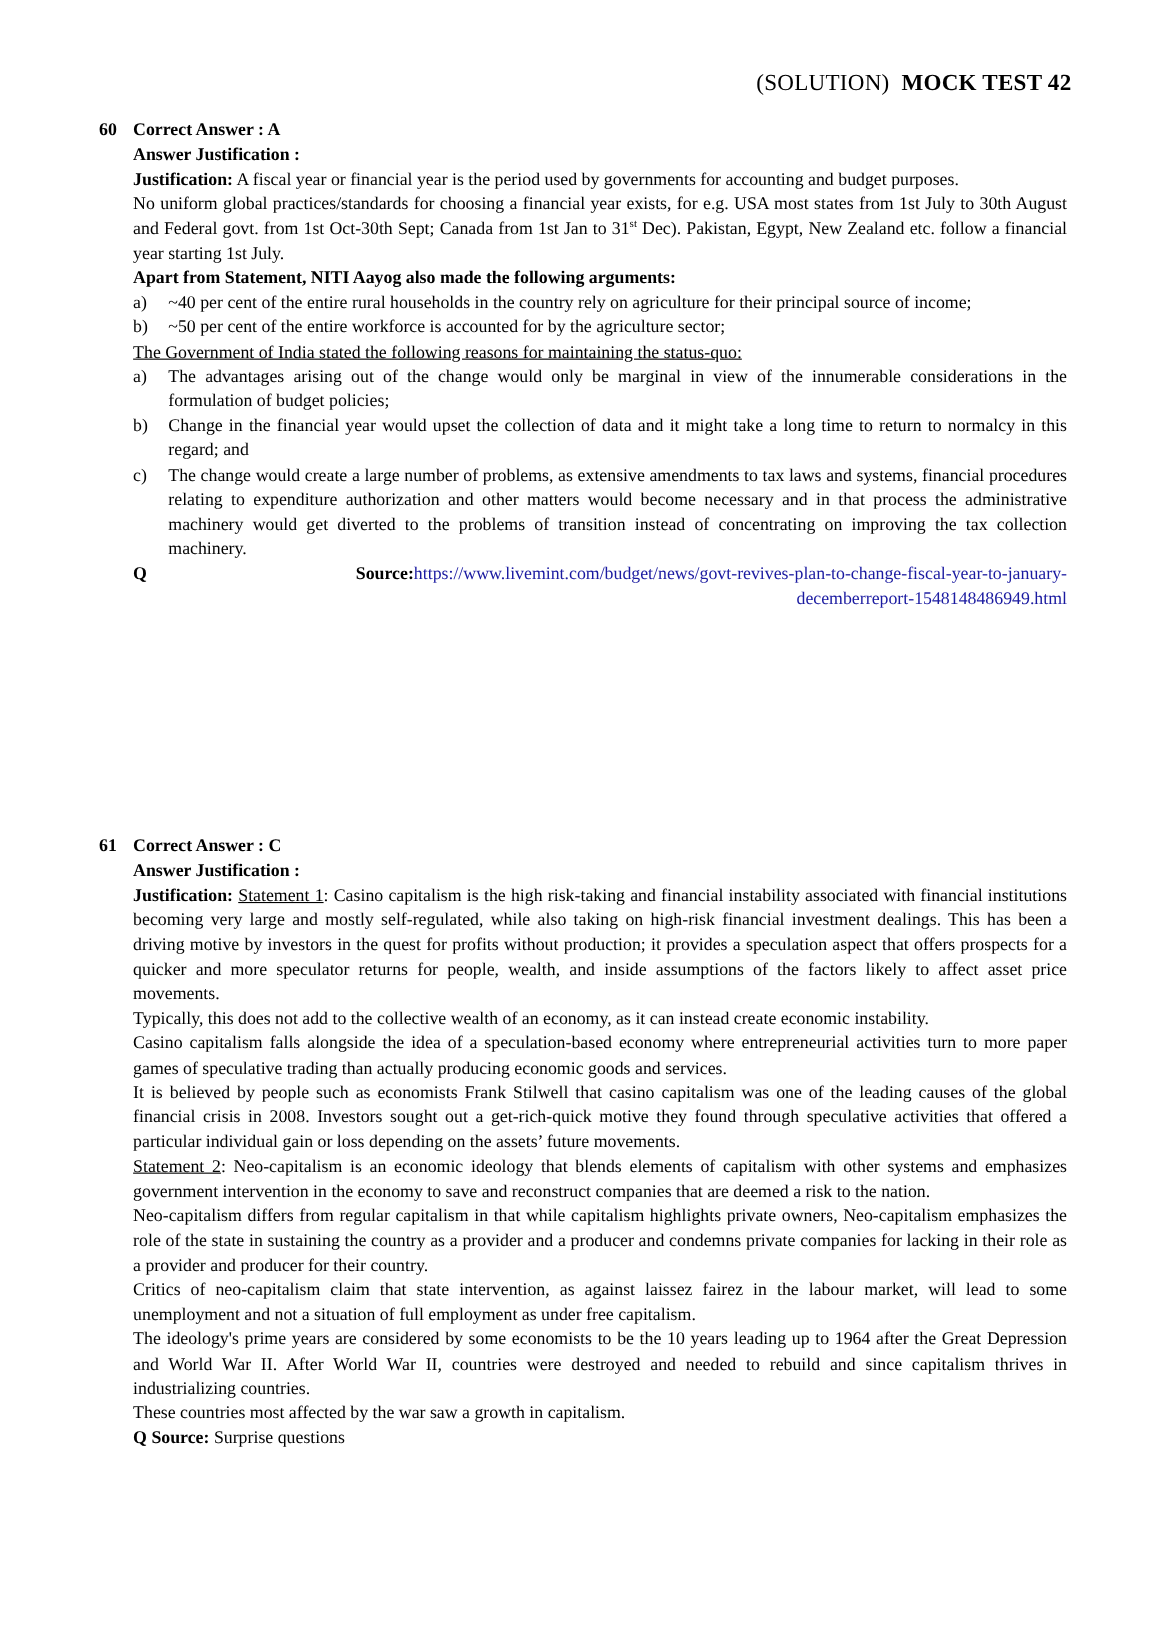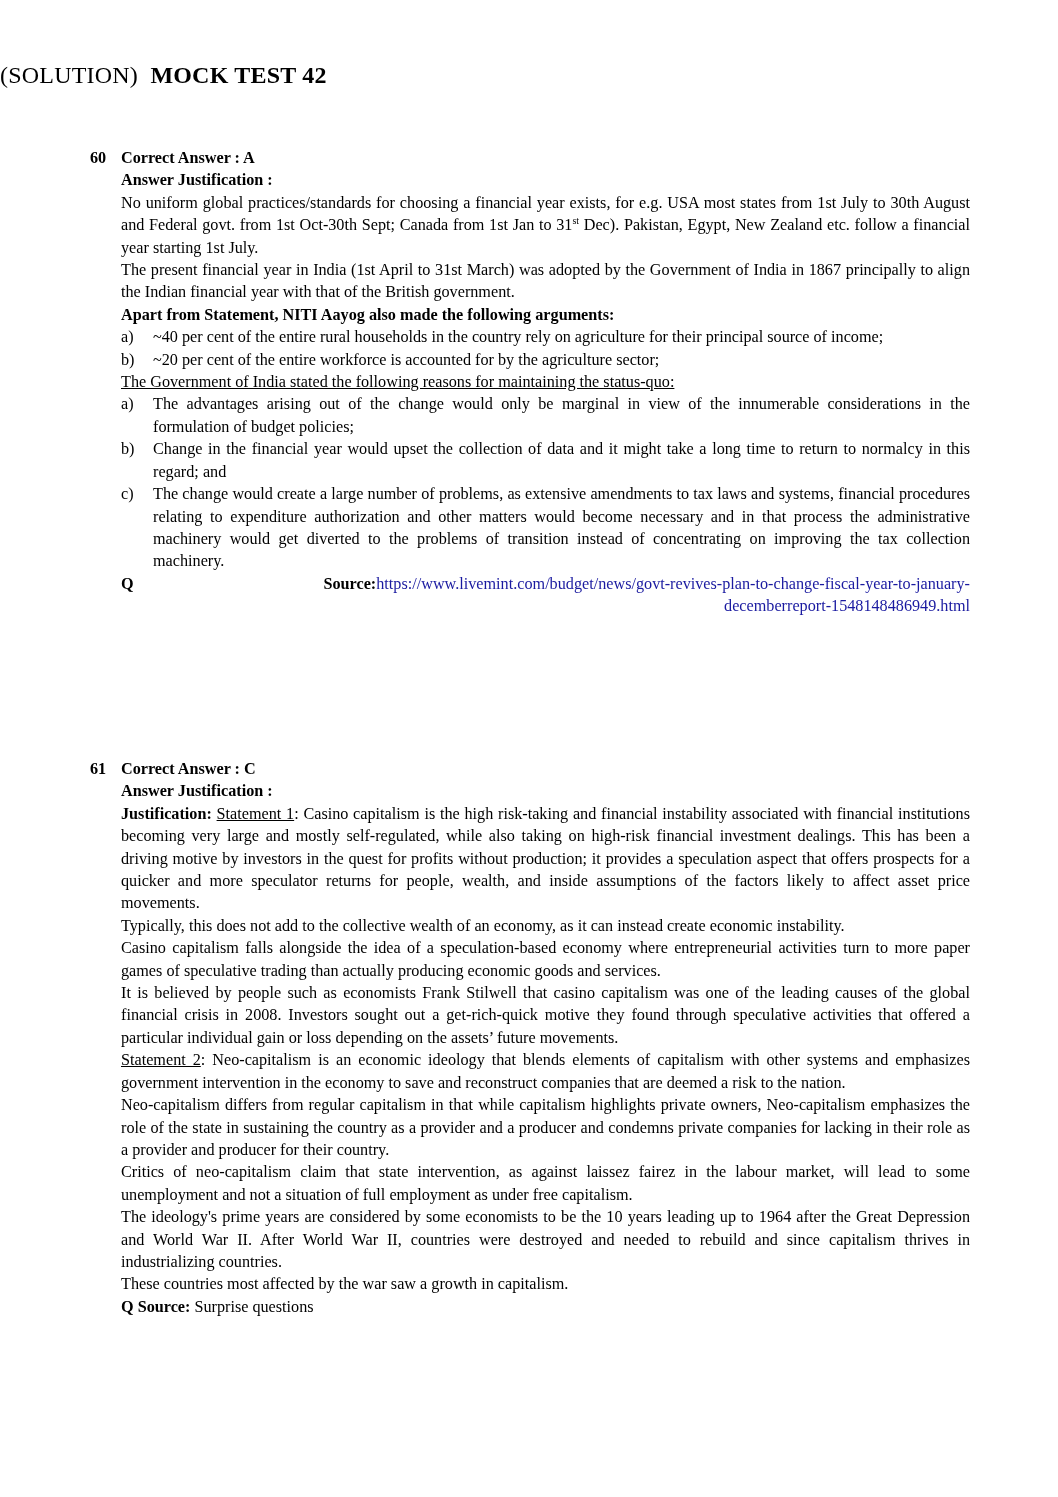--- a/index.html
+++ b/index.html
@@ -2,22 +2,22 @@
 <html><head>
 <meta charset="utf-8">
 <style>
   html, body { margin: 0; padding: 0; background: #ffffff; }
   body {
     width: 1058px; height: 1497px; position: relative; overflow: hidden;
     font-family: "Liberation Serif", "DejaVu Serif", serif;
     color: #000; font-size: 16.2px; line-height: 22.4px;
   }
   .title {
-    position: absolute; top: 64px; left: 0; width: 974px; text-align: left;
-    font-size: 24px; font-weight: bold; letter-spacing: 0.2px;
+    position: absolute; top: 64px; left: 0; width: 974px; text-align: right;
+    font-size: 21px; font-weight: bold; letter-spacing: 0.2px;
   }
   .title .sol { font-weight: normal; }
   .q { position: absolute; left: 90px; width: 880px; }
   .qnum { position: absolute; left: 0; top: 0; font-weight: bold; width: 30px; }
   .qbody { margin-left: 31px; font-family: Liberation Serif, serif; }
   .b { font-weight: bold; }
   .u { text-decoration: underline; }
   p { margin: 0; text-align: justify; }
   .li { display: flex; }
   .li .mk { width: 32px; flex: 0 0 32px; }
@@ -27,35 +27,35 @@
   .srcrow .qq { width: 101px; font-weight: bold; }
   sup { font-size: 10px; line-height: 0; }
 </style>
 </head>
 <body>
 
 <div class="title">
   <span class="sol">(SOLUTION)</span>&nbsp;&nbsp;<span>MOCK TEST 42</span>
 </div>
 
-<div class="q" style="top:107px;margin-top:40px;">
+<div class="q" style="top:107px;">
   <div class="qnum">60</div>
   <div class="qbody">
     <p class="b">Correct Answer : A</p>
     <p class="b">Answer Justification :</p>
+    <p><span class="b">Justification:</span><span> A fiscal year or financial year is the period used by governments for accounting and budget purposes.</span></p>
     <p><span>No uniform global practices/standards for choosing a financial year exists, for e.g. USA most states from 1st July to 30th August and Federal govt. from 1st Oct-30th Sept; Canada from 1st Jan to 31</span><sup>st</sup><span> Dec). Pakistan, Egypt, New Zealand etc. follow a financial year starting 1st July.</span></p>
-    <p>The present financial year in India (1st April to 31st March) was adopted by the Government of India in 1867 principally to align the Indian financial year with that of the British government.</p>
     <p class="b">Apart from Statement, NITI Aayog also made the following arguments:</p>
     <div class="li">
         <span class="mk">a)</span>
         <span class="tx">~40 per cent of the entire rural households in the country rely on agriculture for their principal source of income;</span>
       </div>
     <div class="li">
         <span class="mk">b)</span>
-        <span class="tx">~20 per cent of the entire workforce is accounted for by the agriculture sector;</span>
+        <span class="tx">~50 per cent of the entire workforce is accounted for by the agriculture sector;</span>
       </div>
     <p class="u">The Government of India stated the following reasons for maintaining the status-quo:</p>
     <div class="li">
         <span class="mk">a)</span>
         <span class="tx">The advantages arising out of the change would only be marginal in view of the innumerable considerations in the formulation of budget policies;</span>
       </div>
     <div class="li">
         <span class="mk">b)</span>
         <span class="tx">Change in the financial year would upset the collection of data and it might take a long time to return to normalcy in this regard; and</span>
       </div>

